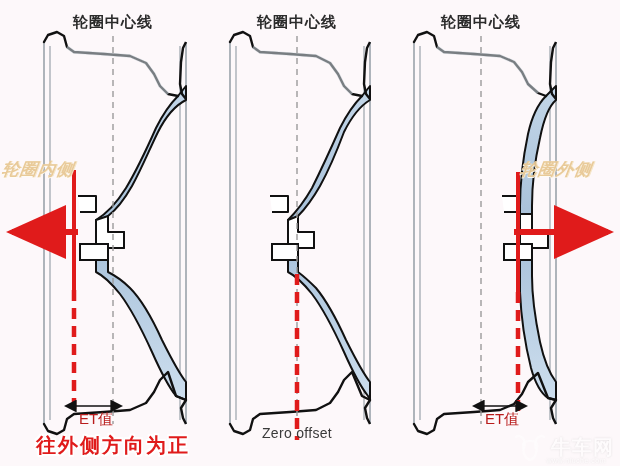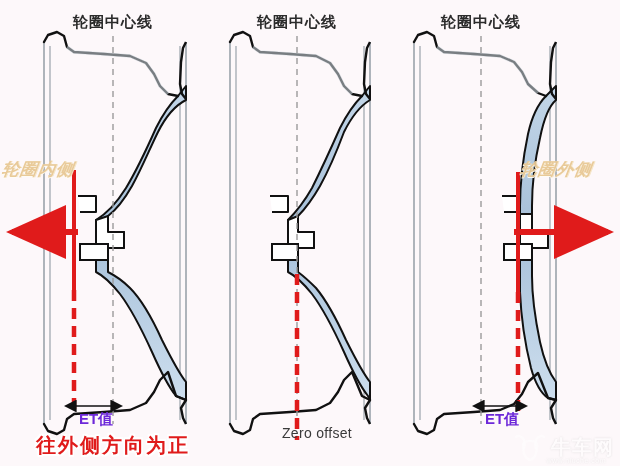--- a/index.html
+++ b/index.html
@@ -18,33 +18,32 @@
     font-weight:700;
     color:#2b2b2b;
     letter-spacing:1px;
     white-space:nowrap;
     text-align:center;
     transform:translateX(-50%);
   }
   .bottom-cn{
     position:absolute;
     font-size:14px;
-    font-weight:700;
-    color:#6d28d9;
+    font-weight:400;
+    color:#b91c1c;
     white-space:nowrap;
     transform:translateX(-50%);
   }
   .bottom-en{
     position:absolute;
     font-size:14px;
     color:#3a3a3a;
     white-space:nowrap;
     transform:translateX(-50%);
     letter-spacing:.3px;
-    margin-left:20px;
   }
   .red-emph{
     position:absolute;
     font-size:20px;
     font-weight:700;
     color:#e01b1b;
     white-space:nowrap;
     transform:translateX(-50%);
     letter-spacing:2px;
     text-shadow:

